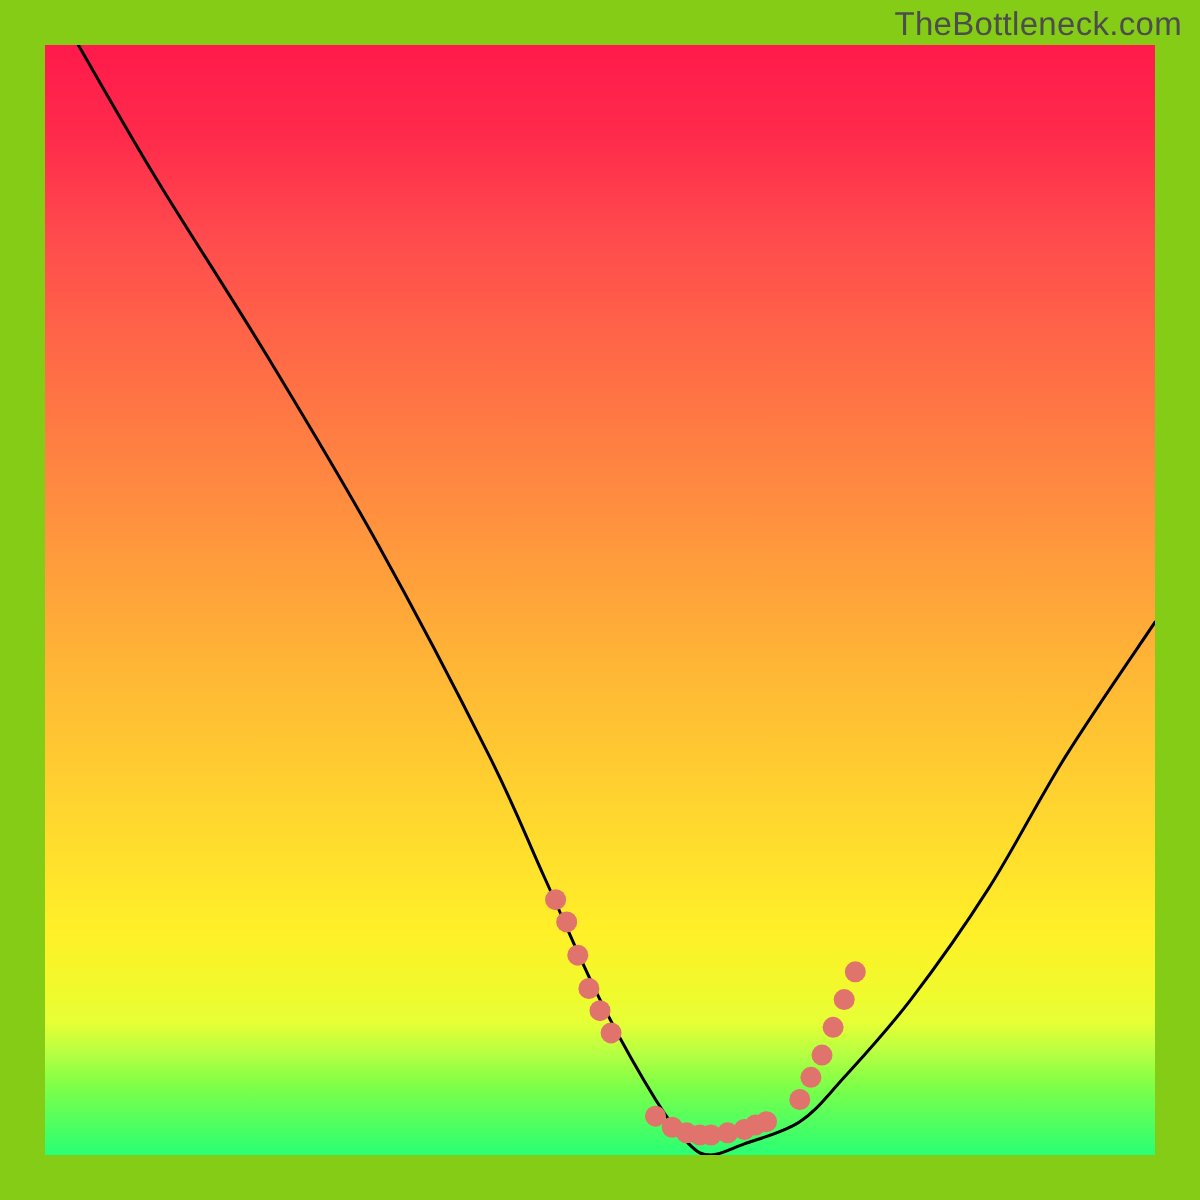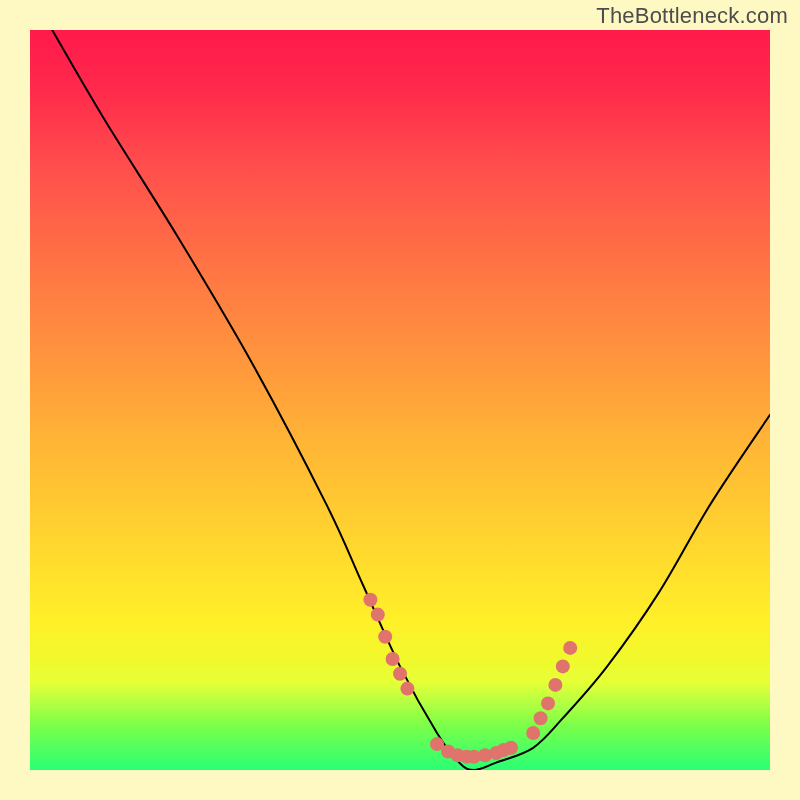--- a/index.html
+++ b/index.html
@@ -10,21 +10,21 @@
     background: #000000;
     overflow: hidden;
     font-family: Arial, Helvetica, sans-serif;
   }
   .frame {
     position: absolute;
     left: 0;
     top: 0;
     width: 800px;
     height: 800px;
-    background: #fef9c3;
+    background: #84cc16;
   }
   .watermark {
     position: absolute;
     top: 3px;
     right: 12px;
     color: #4d4d4d;
     font-size: 22px;
     font-weight: 500;
     letter-spacing: 0.2px;
     user-select: none;

